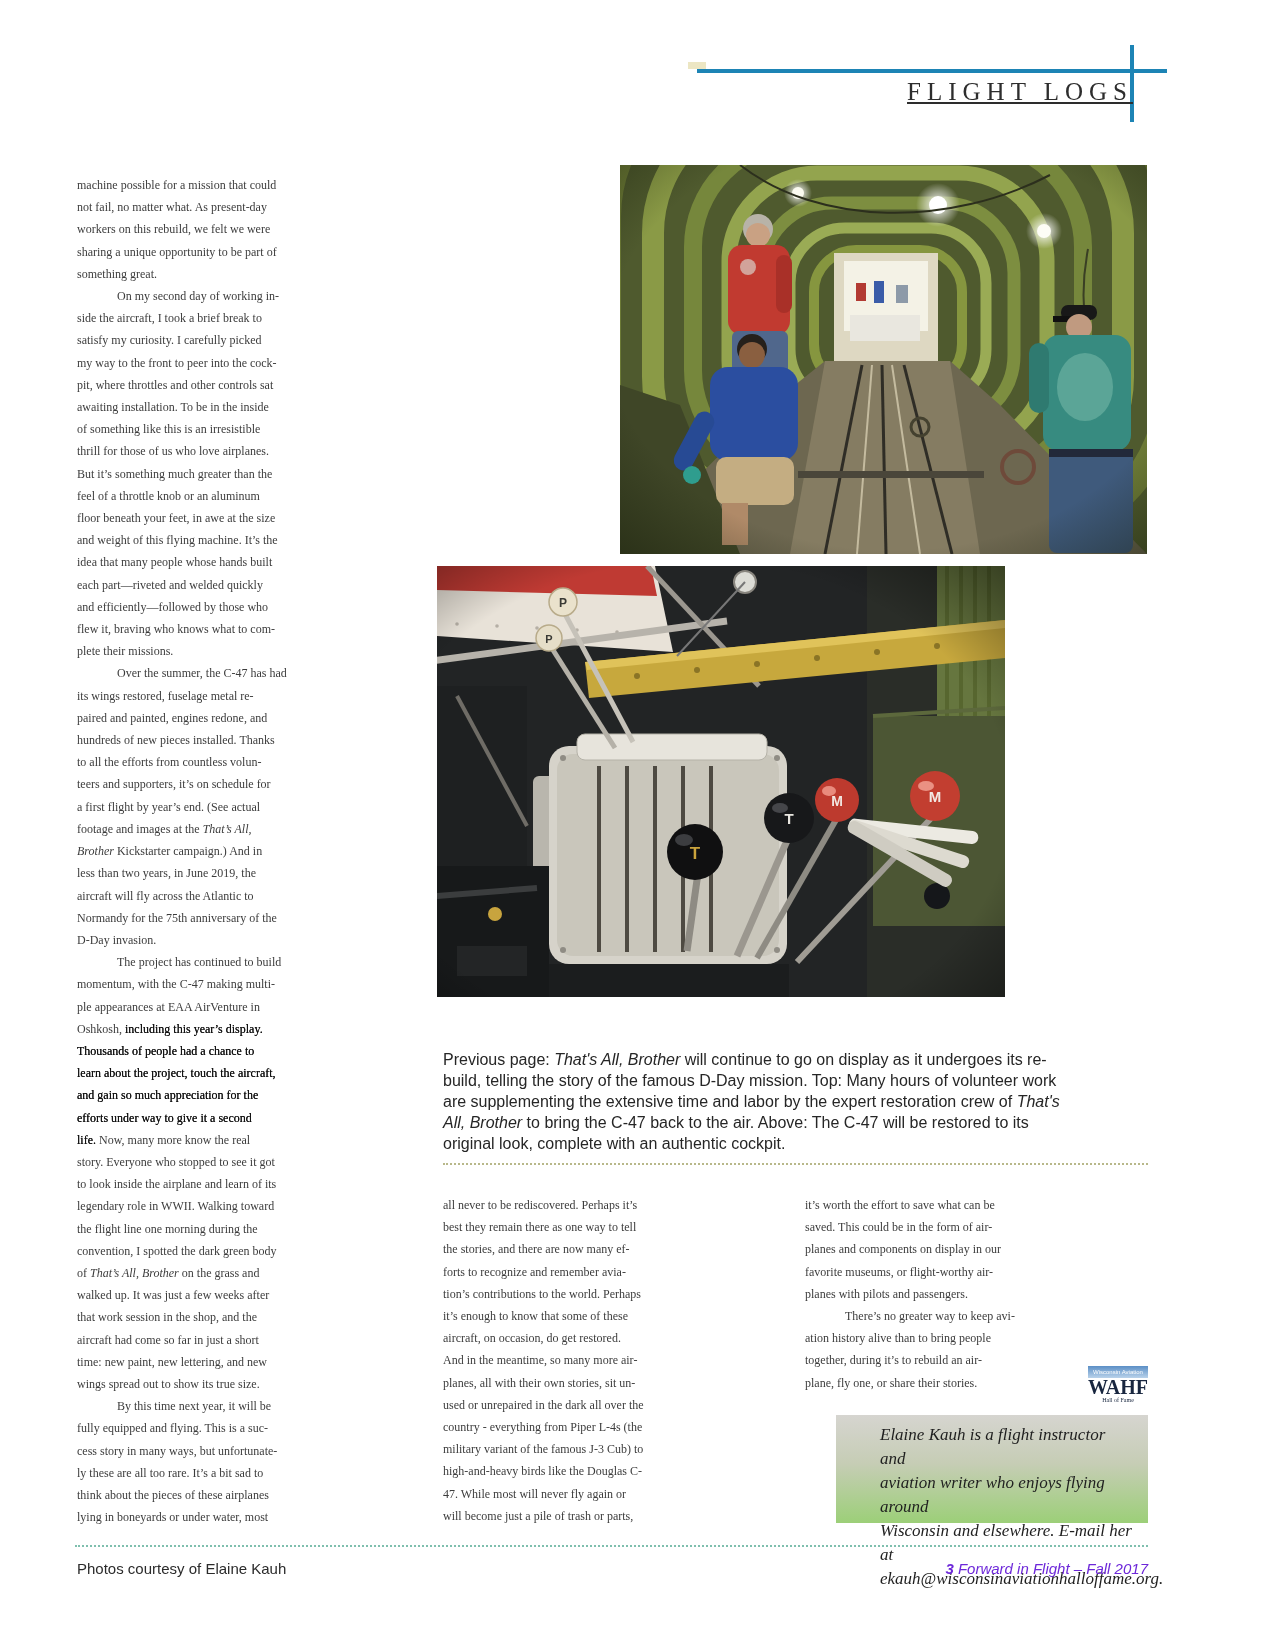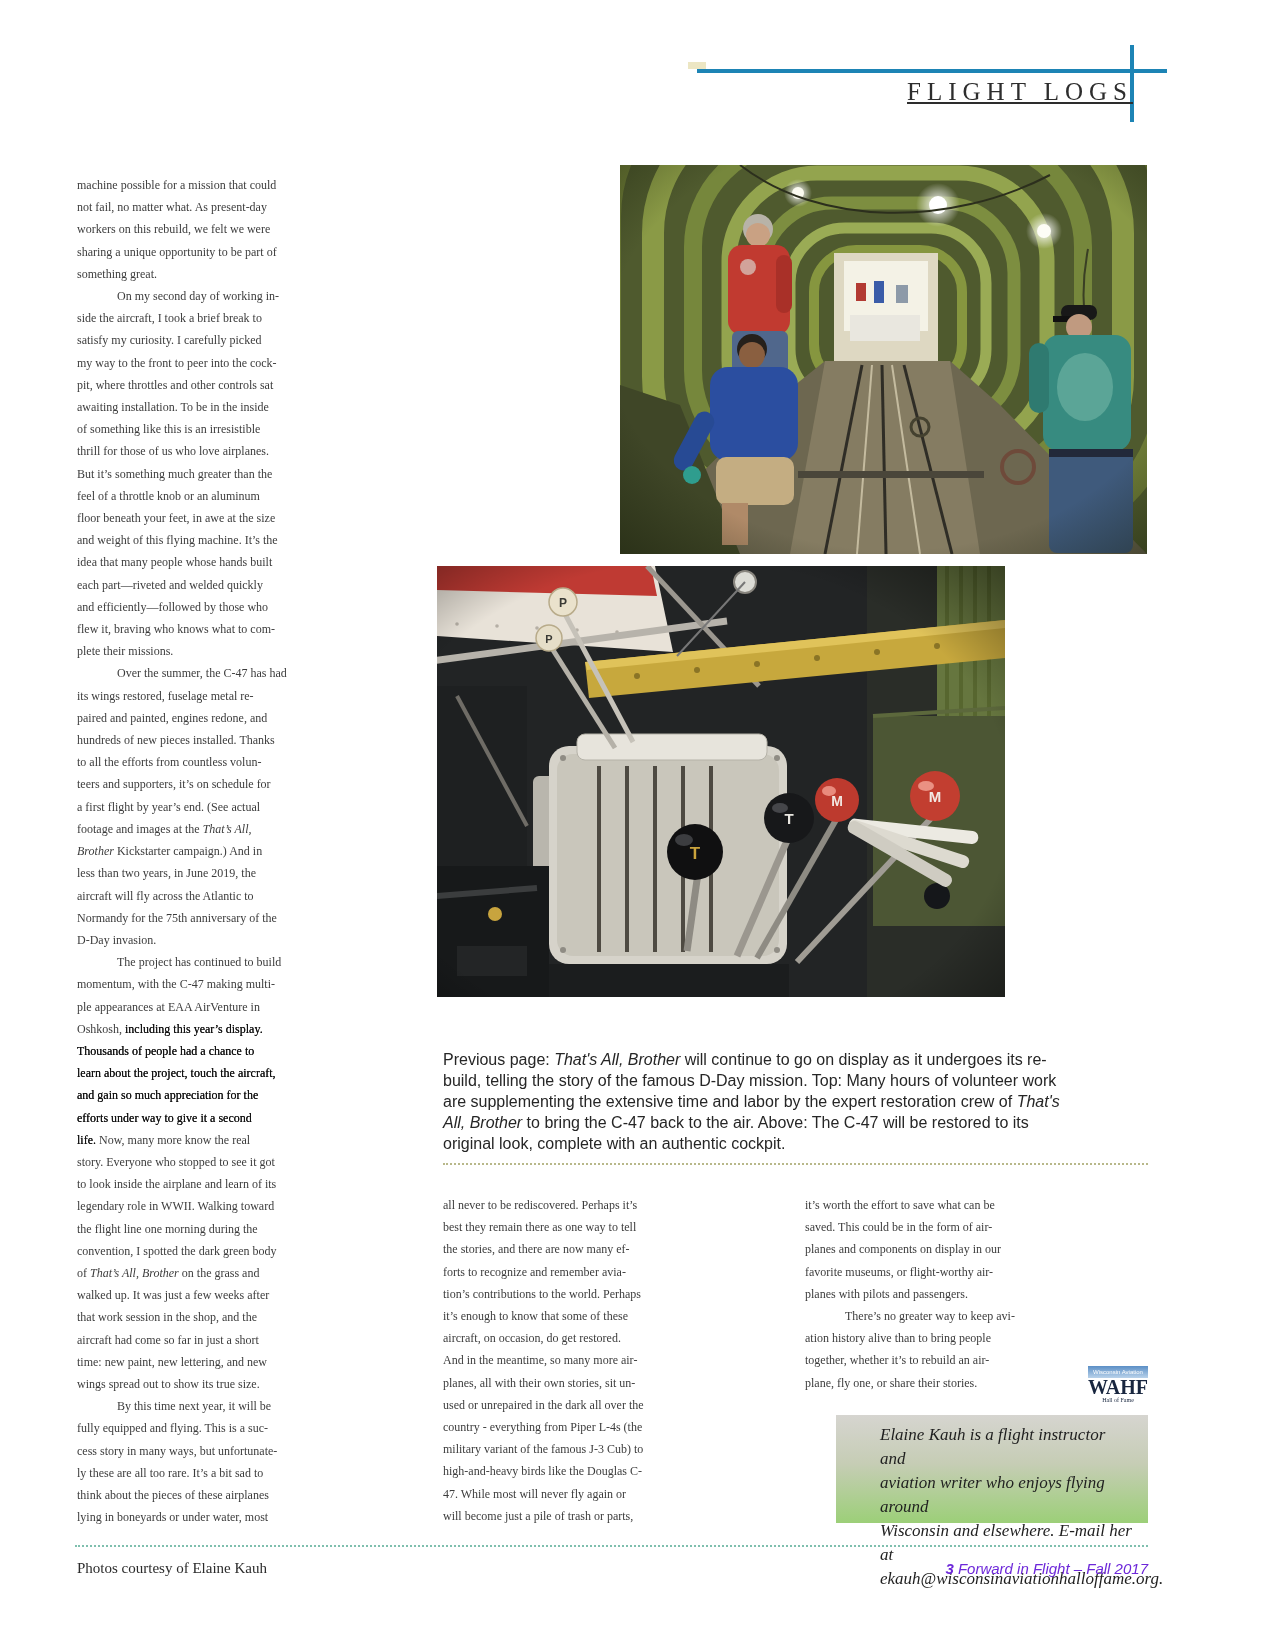--- a/index.html
+++ b/index.html
@@ -49,21 +49,21 @@
   .wahf-sub{font-size:6px;line-height:7px;color:#18263f;}
 
   
   #author-box{position:absolute;left:836px;top:1415px;width:312px;height:108px;
               background:linear-gradient(180deg,#d6d5d0 0%,#c6cdb5 45%,#9ccf78 100%);}
   #author-text{padding:8px 14px 0 32px;font-size:17px;line-height:24px;color:#1f1f1f;
                white-space:pre-line;margin-left:12px;}
 
   
   #footer-credit{position:absolute;left:77px;top:1560px;
-                 font-family:Liberation Serif, serif;font-size:15px;color:#2b2b2b;}
+                 font-family:Liberation Sans, sans-serif;font-size:15px;color:#2b2b2b;}
   #footer-page{position:absolute;right:127px;top:1560px;
                font-family:"Liberation Sans",sans-serif;font-size:15px;color:#6d28d9;}
   .run-pg{font-style:italic;font-weight:bold;}
   .run-pi{font-style:italic;}
 
   .svg-label{font-family:"Liberation Sans",sans-serif;font-weight:bold;text-anchor:middle;}
 </style>
 </head>
 <body>
 
@@ -369,21 +369,21 @@
 will become just a pile of trash or parts,</span></p>
     </div>
   <div id="right-col" class="col">
       <p class="para"><span class="run-n">it’s worth the effort to save what can be
 saved. This could be in the form of air-
 planes and components on display in our
 favorite museums, or flight-worthy air-
 planes with pilots and passengers.</span></p>
       <p class="para ind"><span class="run-n">There’s no greater way to keep avi-
 ation history alive than to bring people
-together, whether it’s to rebuild an air-
+together, during it’s to rebuild an air-
 plane, fly one, or share their stories.</span></p>
     </div>
 
   <div id="wahf">
     <div class="wahf-top">Wisconsin Aviation</div>
     <div class="wahf-main">WAHF</div>
     <div class="wahf-sub">Hall of Fame</div>
   </div>
 
   <div id="author-box">

